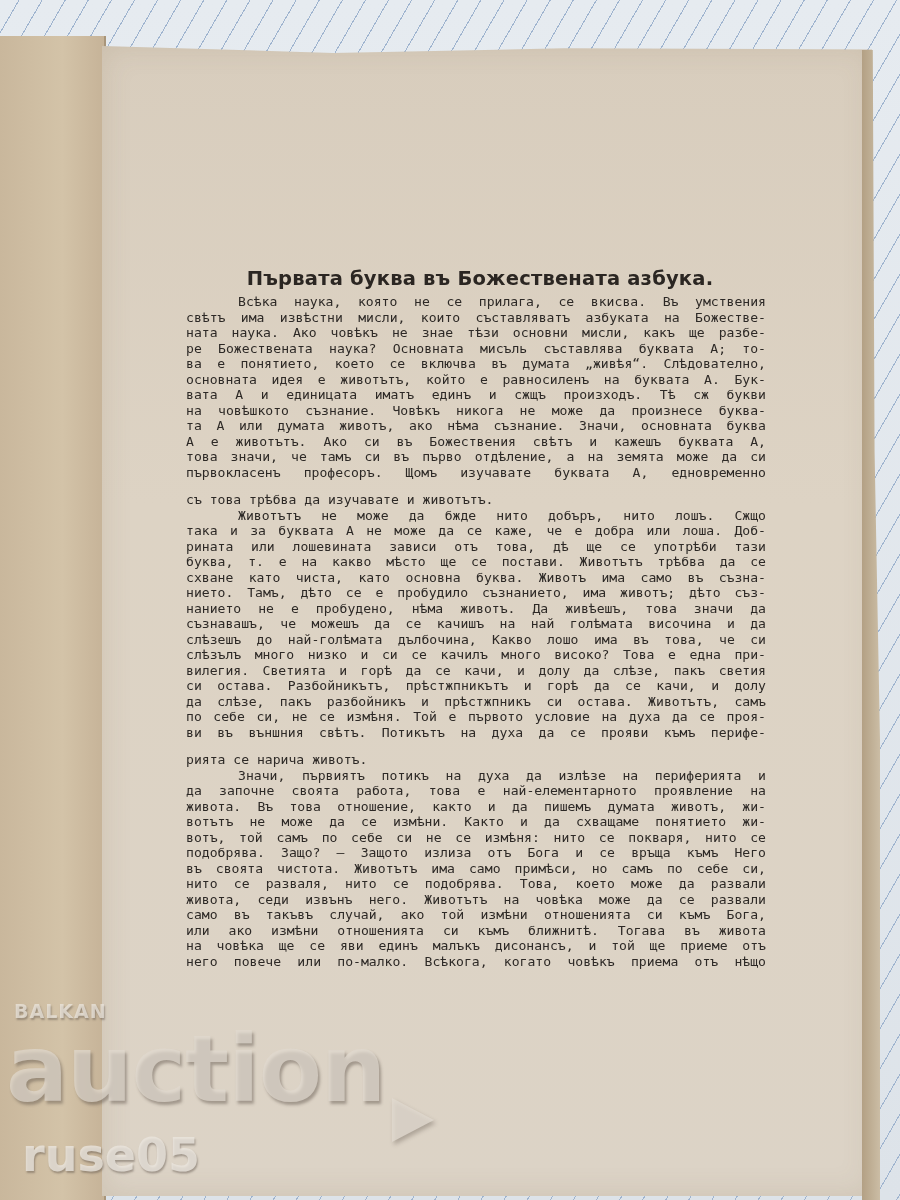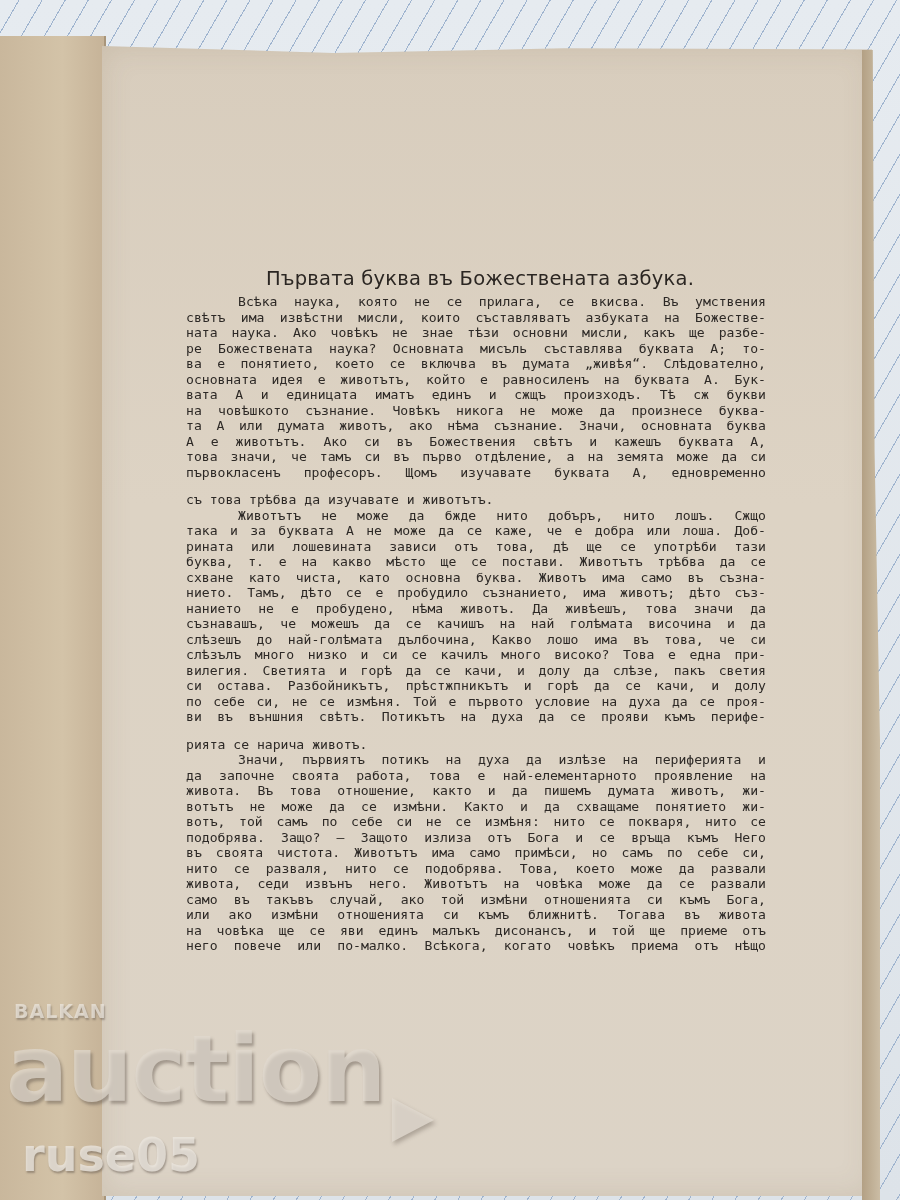--- a/index.html
+++ b/index.html
@@ -25,21 +25,21 @@
     clip-path: polygon(0 0, 30% 0.6%, 60% 0.2%, 100% 0.3%, 100% 45%, 102% 70%, 102% 100%, 0 100%);
     box-shadow: inset 0 0 30px rgba(120,100,70,.15);
   }
   .page-edge {
     position: absolute; left: 862px; top: 50px; width: 18px; height: 1150px;
     background: linear-gradient(90deg, #b3a084, #cbbda5);
     clip-path: polygon(0 0, 60% 0, 70% 35%, 100% 60%, 100% 100%, 0 100%);
   }
   .title {
     position: absolute; left: 150px; top: 254px; width: 660px;
-    text-align: center; font-weight: normal; font-size: 19.5px; color: #2b2622;
+    text-align: center; font-weight: bold; font-size: 19.5px; color: #2b2622;
     letter-spacing: 0.2px;
   }
   .body-text {
     position: absolute; left: 186px; top: 294px; width: 580px;
     font-family: "DejaVu Sans Mono", monospace;
     font-size: 13.1px; line-height: 15.5px; color: #2d2926;
   }
   .line { display: block; white-space: nowrap; text-align: justify; text-align-last: justify; }
   .line.indent { padding-left: 52px; }
   .line.last { text-align-last: left; margin-top: 12px; }
@@ -98,20 +98,21 @@
     <span class="line">рината или лошевината зависи отъ това, дѣ ще се употрѣби тази</span>
     <span class="line">буква, т. е на какво мѣсто ще се постави. Животътъ трѣбва да се</span>
     <span class="line">схване като чиста, като основна буква. Животъ има само въ съзна-</span>
     <span class="line">нието. Тамъ, дѣто се е пробудило съзнанието, има животъ; дѣто съз-</span>
     <span class="line">нанието не е пробудено, нѣма животъ. Да живѣешъ, това значи да</span>
     <span class="line">съзнавашъ, че можешъ да се качишъ на най голѣмата височина и да</span>
     <span class="line">слѣзешъ до най-голѣмата дълбочина, Какво лошо има въ това, че си</span>
     <span class="line">слѣзълъ много низко и си се качилъ много високо? Това е една при-</span>
     <span class="line">вилегия. Светията и горѣ да се качи, и долу да слѣзе, пакъ светия</span>
     <span class="line">си остава. Разбойникътъ, прѣстжпникътъ и горѣ да се качи, и долу</span>
+    <span class="line">да слѣзе, пакъ разбойникъ и прѣстжпникъ си остава. Животътъ, самъ</span>
     <span class="line">по себе си, не се измѣня. Той е първото условие на духа да се проя-</span>
     <span class="line">ви въ външния свѣтъ. Потикътъ на духа да се прояви къмъ перифе-</span>
     <span class="line last">рията се нарича животъ.</span>
   </div>
   <div>
     <span class="line indent">Значи, първиятъ потикъ на духа да излѣзе на периферията и</span>
     <span class="line">да започне своята работа, това е най-елементарното проявление на</span>
     <span class="line">живота. Въ това отношение, както и да пишемъ думата животъ, жи-</span>
     <span class="line">вотътъ не може да се измѣни. Както и да схващаме понятието жи-</span>
     <span class="line">вотъ, той самъ по себе си не се измѣня: нито се покваря, нито се</span>

